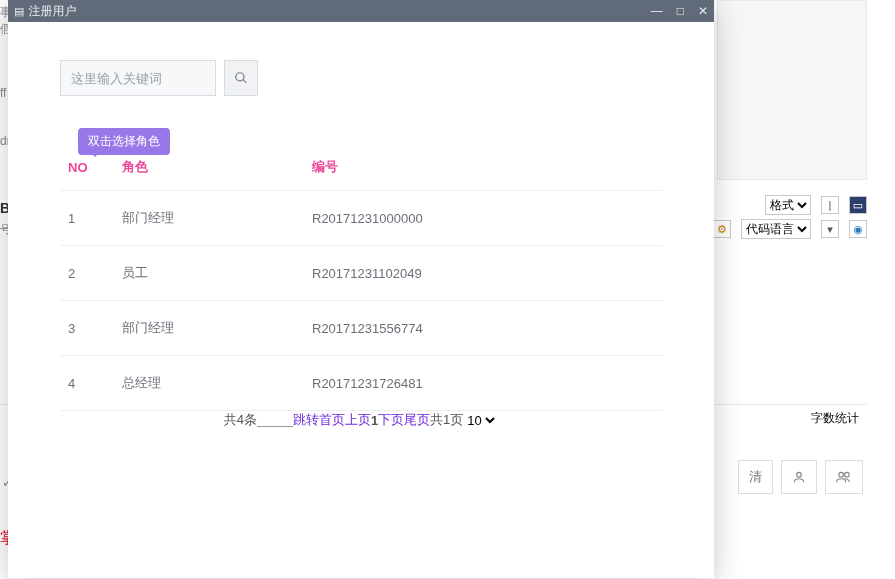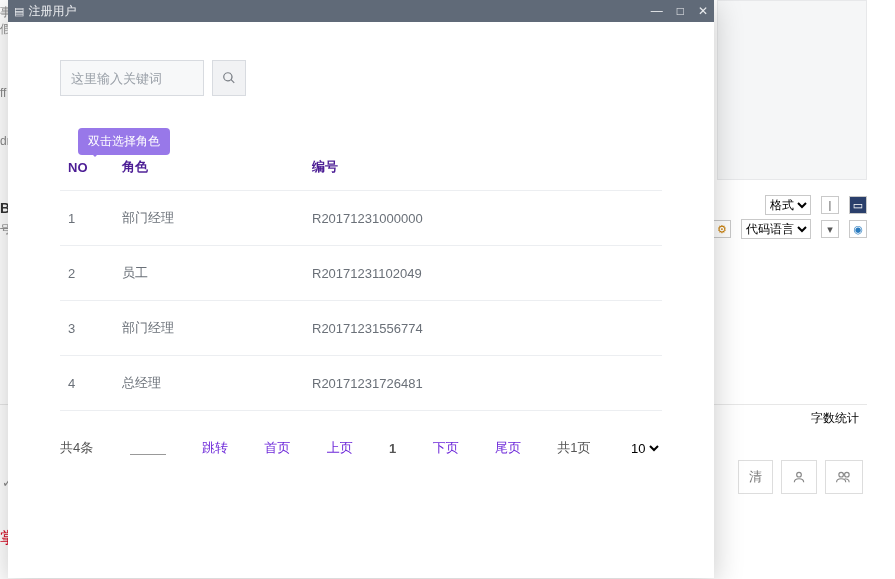--- a/index.html
+++ b/index.html
@@ -154,21 +154,21 @@
     padding: 38px 52px 20px 52px;
     flex:1;
     position:relative;
   }
   .search-row {
     display:flex;
     gap:8px;
     align-items:center;
   }
   .search-input {
-    width: 144px;
+    width: 156px;
     height: 36px;
     border:1px solid #d8dbe0;
     background:#f7f8f9;
     padding:0 10px;
     font-size:13px;
     color:#555;
   }
   .search-input::placeholder { color:#9aa0a8; }
   .search-btn {
     width:34px;
@@ -204,37 +204,36 @@
 
   table.data {
     width:100%;
     border-collapse:collapse;
     margin-top:48px;
   }
   table.data th {
     text-align:left;
     padding:14px 8px;
     font-weight:bold;
-    color:#4c1d95;
+    color:#ec4899;
     font-size:13px;
     border-bottom:1px solid #eceef1;
   }
   table.data td {
     padding:18px 8px;
     border-bottom:1px solid #eceef1;
     color:#6a7078;
     font-size:13px;
   }
   table.data th:nth-child(1), table.data td:nth-child(1){ width:54px; }
   table.data th:nth-child(2), table.data td:nth-child(2){ width:190px; }
 
   .pager {
-    margin-top:28px;
-    display:flex;
-    justify-content:space-between;
+    display:flex;
+    justify-content:center;
     align-items:center;
     gap:0;
     font-size:13px;
     color:#555;
   }
   .pager .underline {
     display:inline-block;
     width:36px;
     border-bottom:1px solid #999;
     height:14px;

